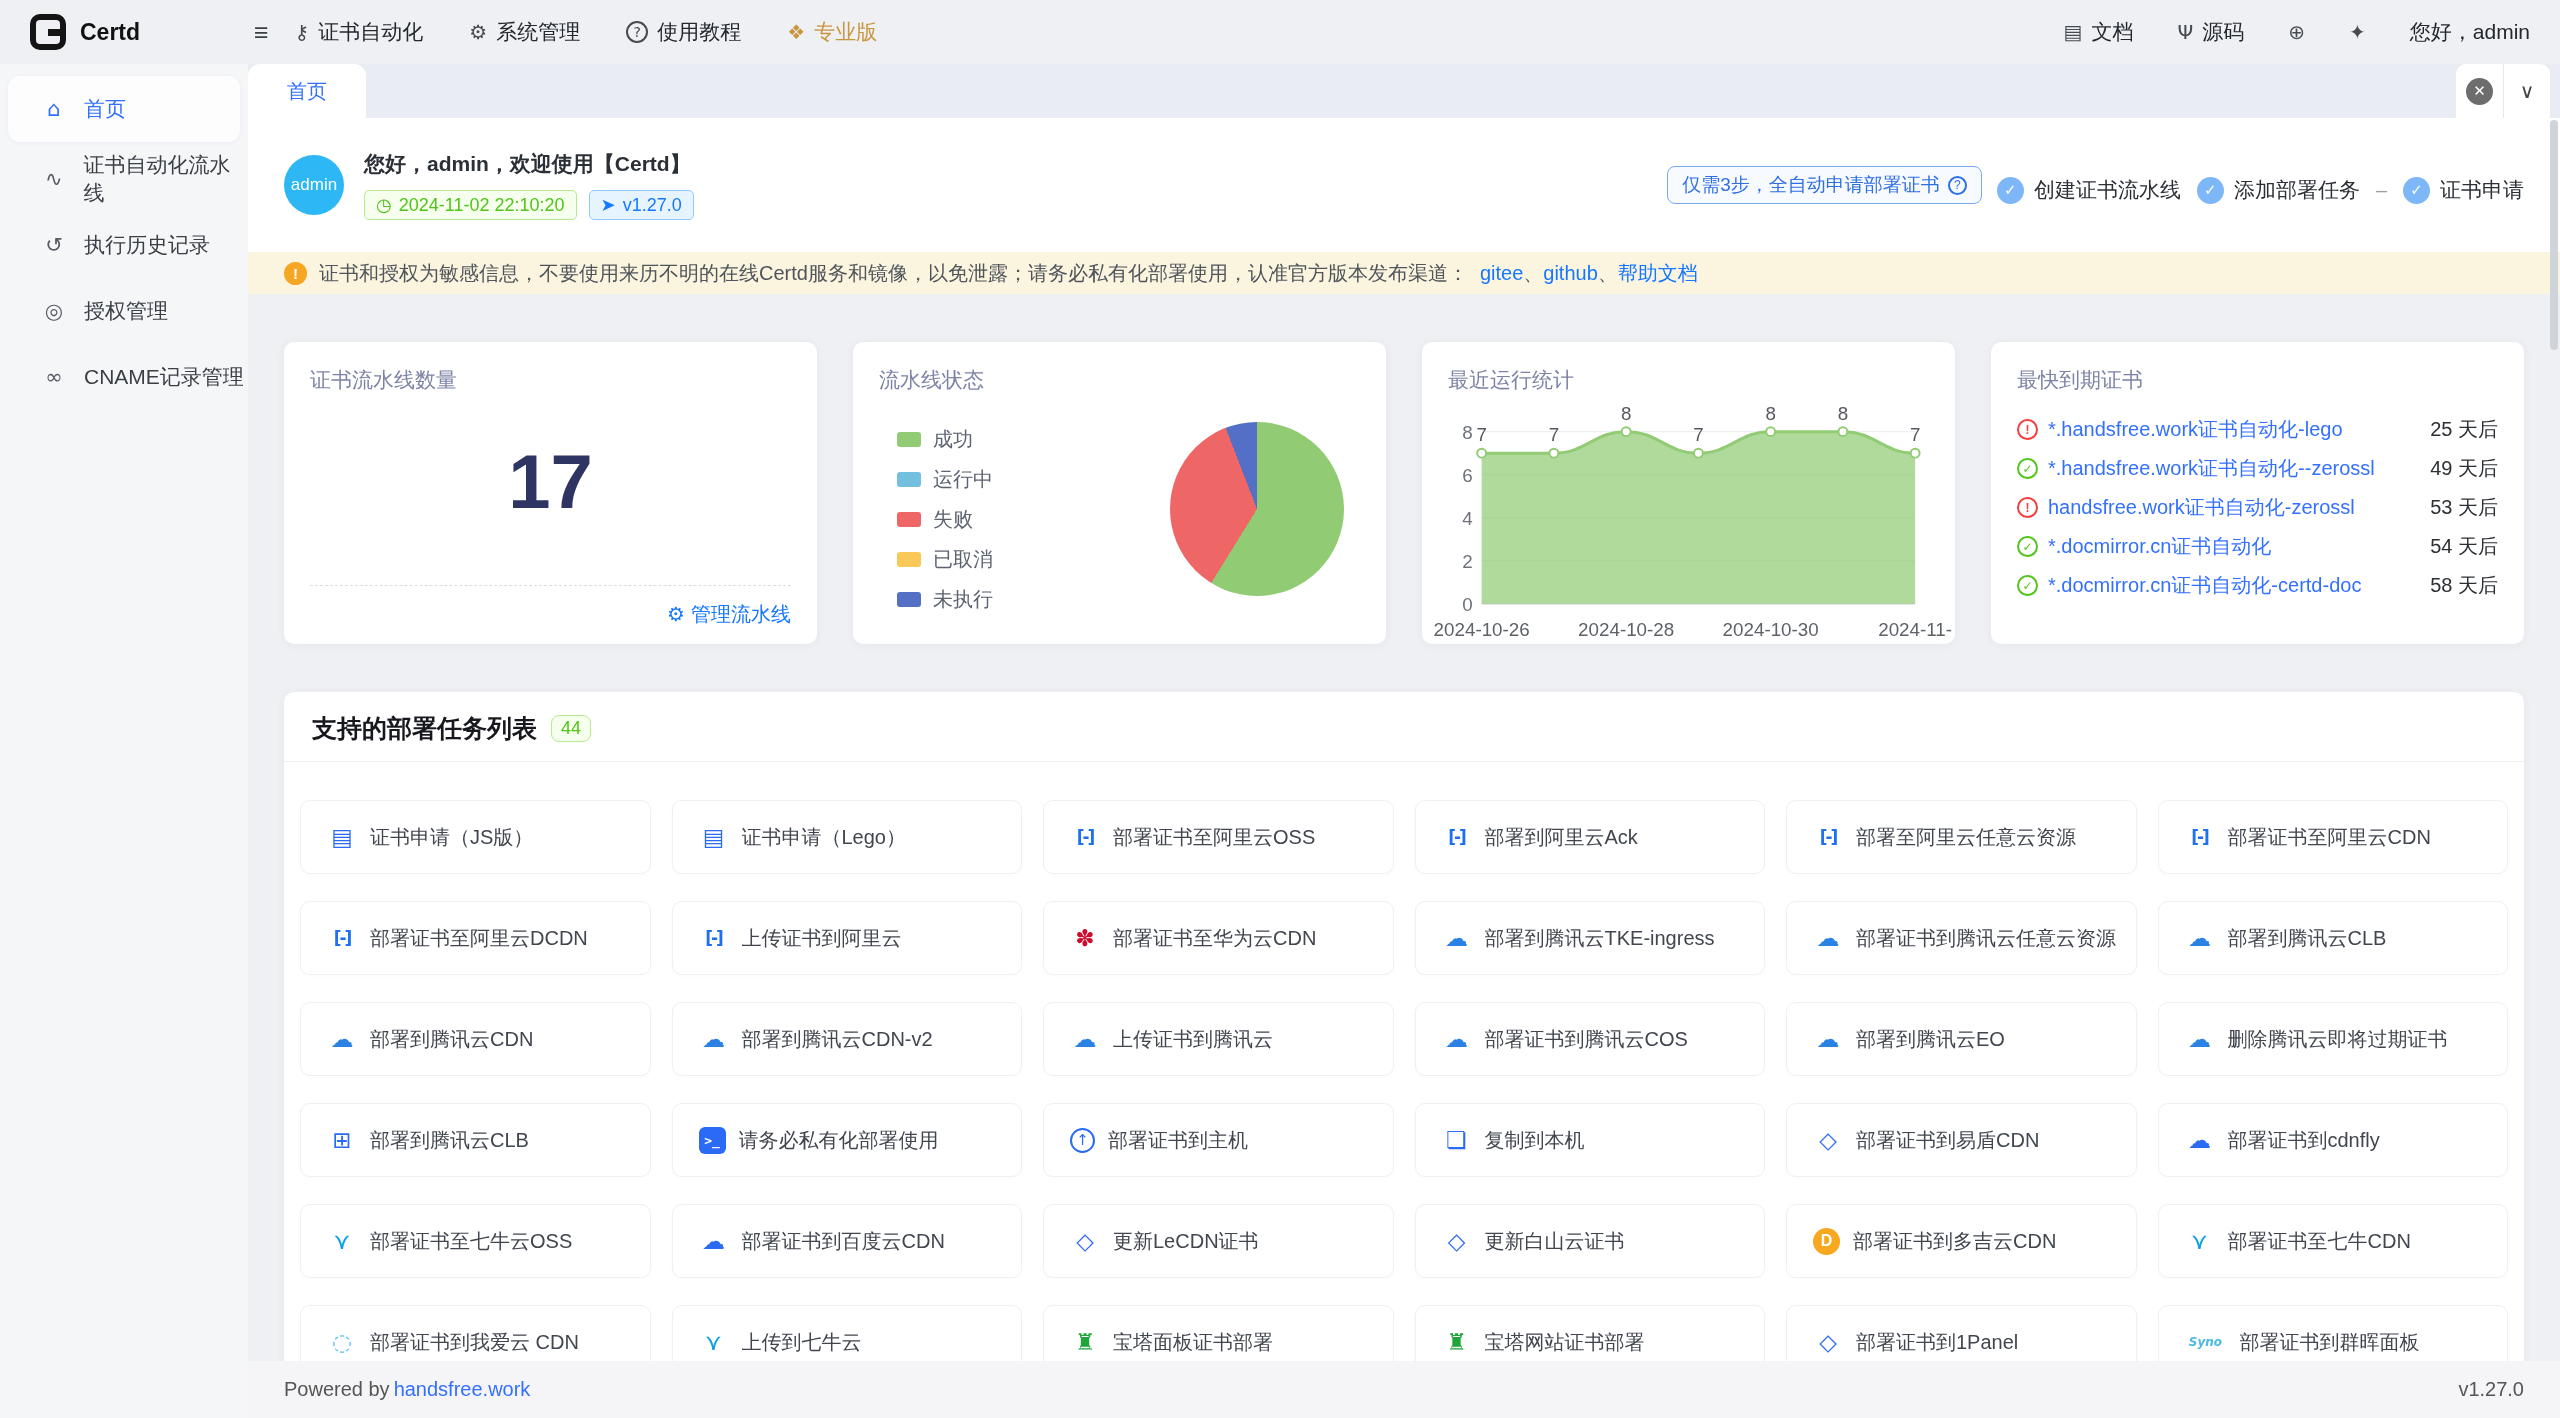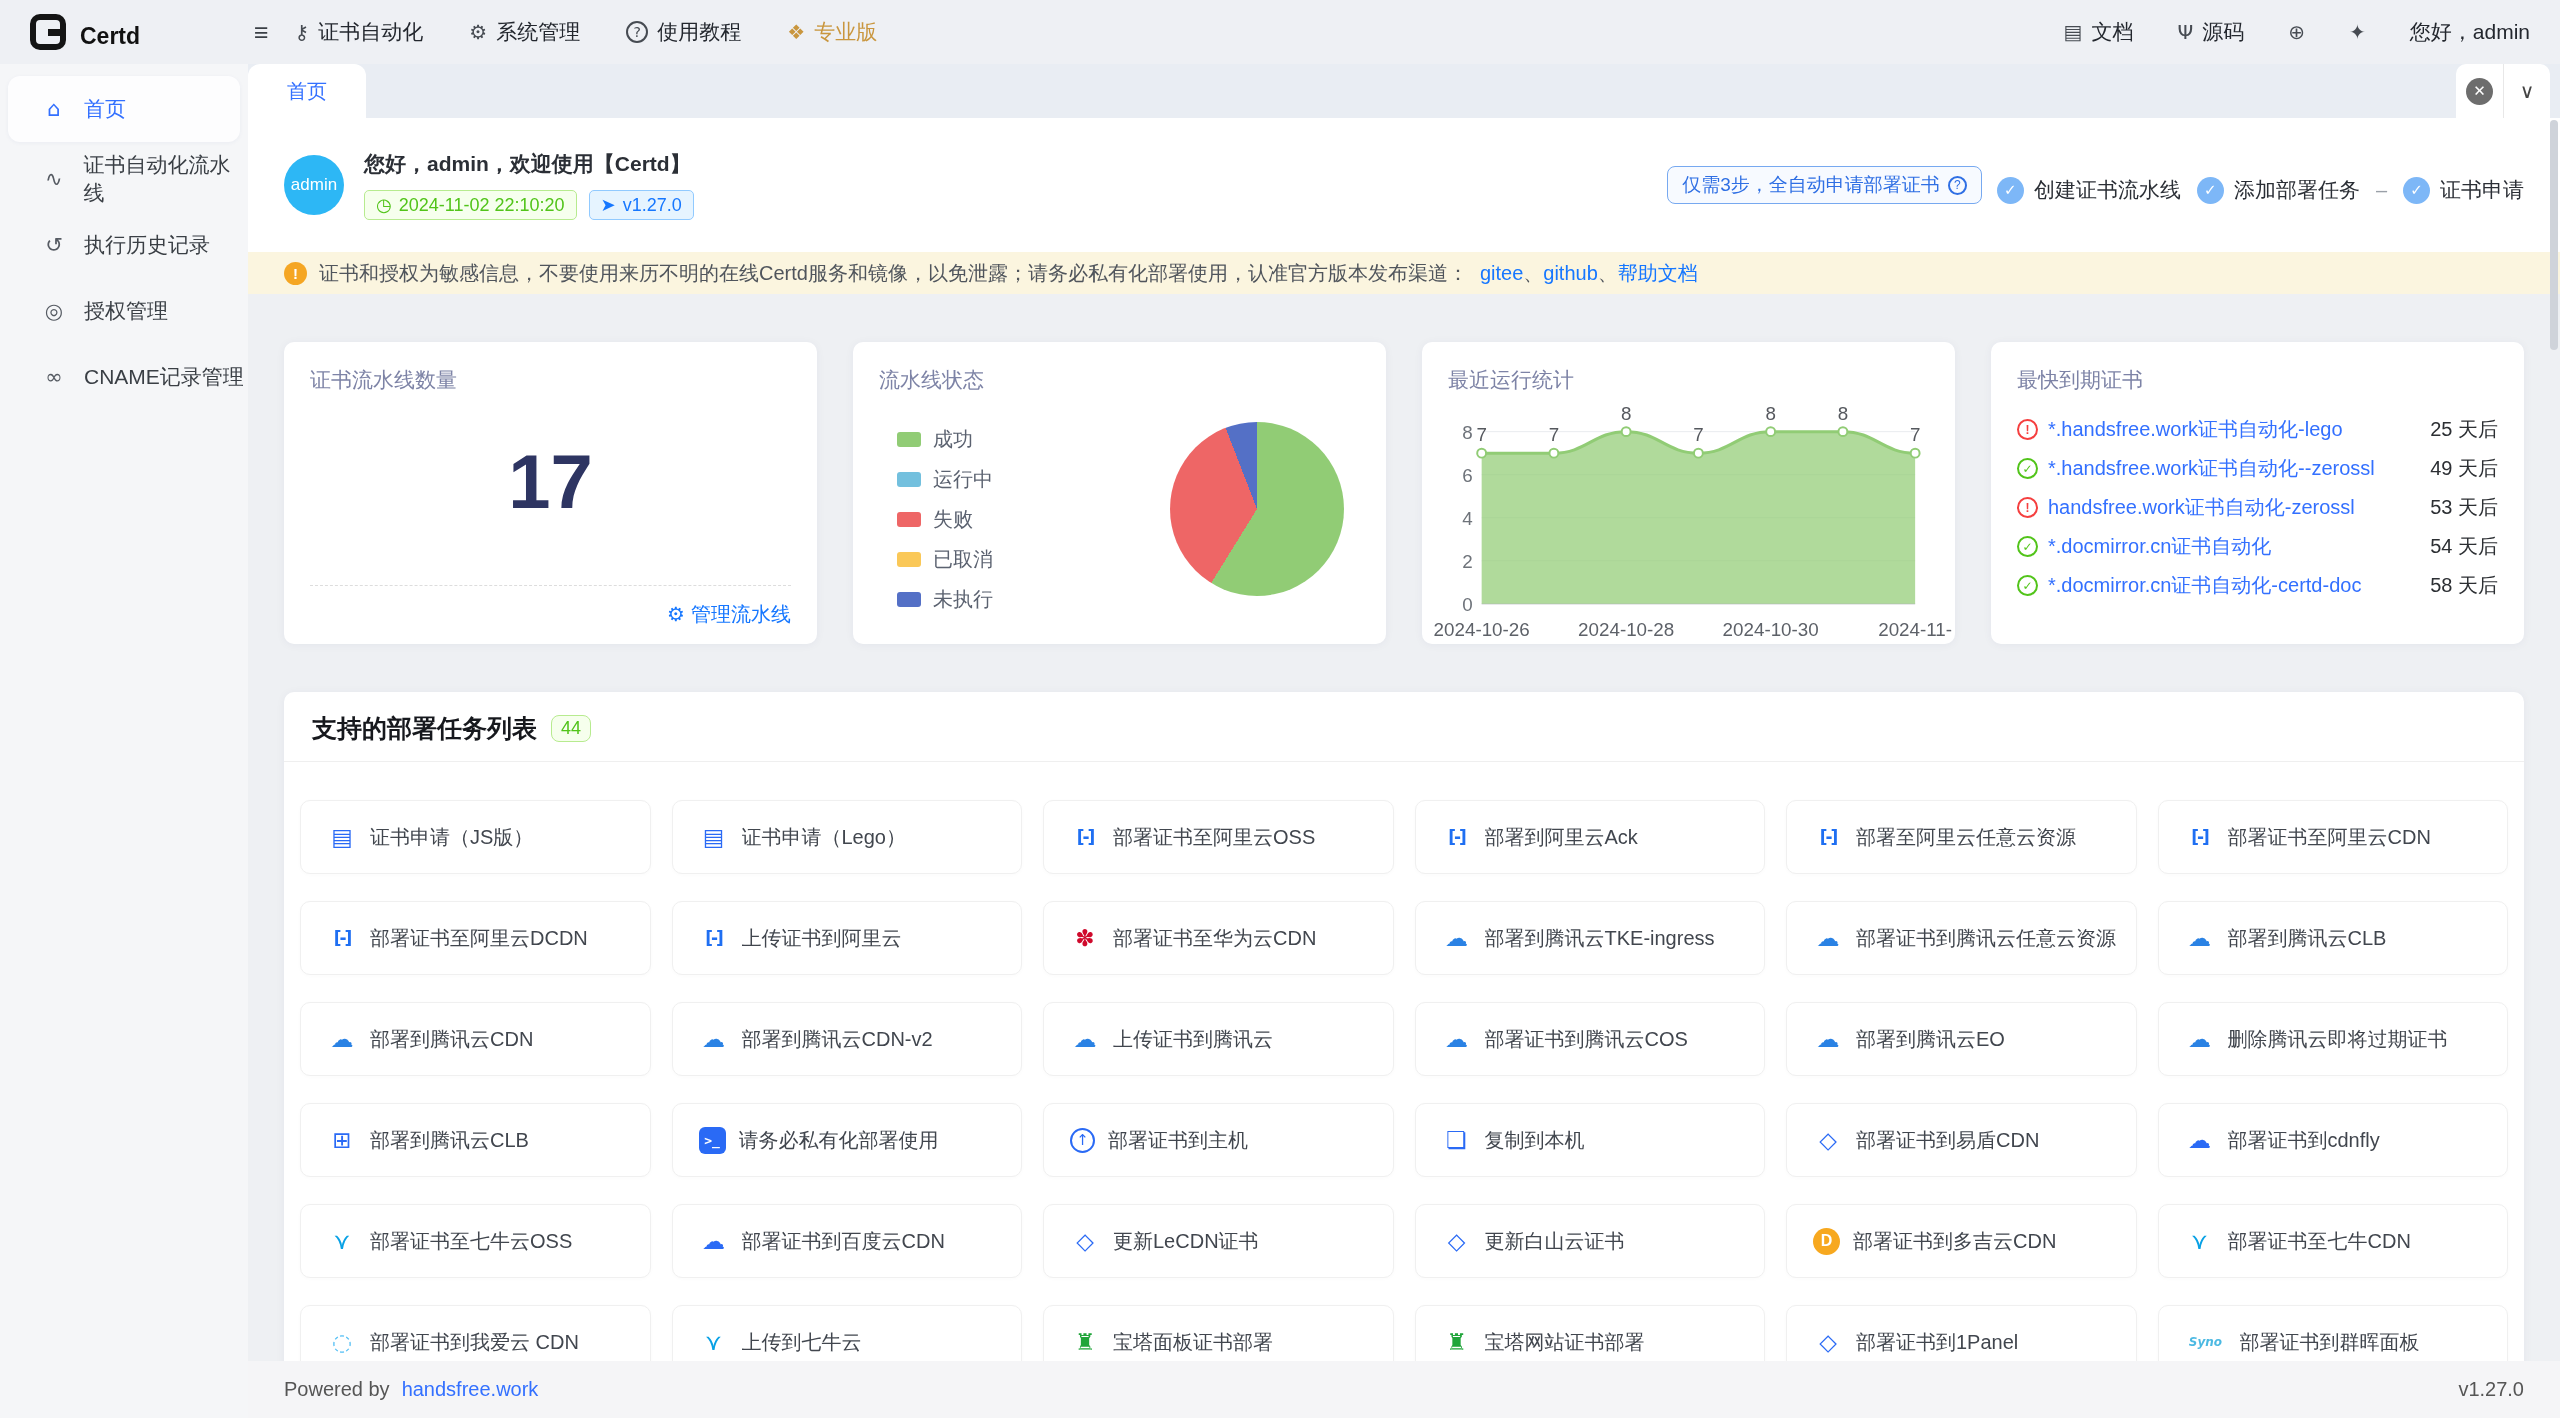--- a/index.html
+++ b/index.html
@@ -1,21 +1,21 @@
 <!DOCTYPE html>
 <html><head>
 <meta charset="utf-8">
 <style>
   *{box-sizing:border-box;margin:0;padding:0}
   html,body{width:2560px;height:1418px;overflow:hidden}
   body{font-family:"Liberation Sans","DejaVu Sans",sans-serif;color:#333;background:#eef0f3}
   .app{width:2560px;height:1418px;display:flex;flex-direction:column}
   
   .navbar{height:64px;background:#eef0f4;display:flex;align-items:center;padding:0 30px;flex:0 0 64px}
-  .logo{display:flex;align-items:flex-end;gap:14px;width:218px}
+  .logo{display:flex;align-items:center;gap:14px;width:218px}
   .logo-mark{width:36px;height:36px;border:6px solid #141414;border-radius:10px;position:relative}
   .logo-mark::after{content:"";position:absolute;right:-1px;top:9px;width:13px;height:7px;background:#141414}
   .logo-text{font-size:23px;font-weight:bold;color:#111}
   .collapse{font-size:25px;color:#3a3f45;margin:0 26px 0 6px;cursor:pointer}
   .nav-menu{display:flex;align-items:center;gap:46px}
   .nav-item{display:flex;align-items:center;gap:9px;font-size:21px;color:#23272e;cursor:pointer}
   .nav-item .nico{font-size:20px;color:#464b52;font-family:"DejaVu Sans",sans-serif}
   .nico.ring{width:22px;height:22px;border:2px solid #464b52;border-radius:50%;font-size:14px;display:inline-flex;align-items:center;justify-content:center}
   .nav-right{margin-left:auto;display:flex;align-items:center;gap:44px}
   .greeting{font-size:21px;color:#23272e}
@@ -89,21 +89,21 @@
   .task-card{height:74px;border:1px solid #f0f0f0;border-radius:10px;background:#fff;box-shadow:0 1px 4px rgba(0,0,0,.02);display:flex;align-items:center;gap:13px;padding-left:26px;cursor:pointer}
   .task-label{font-size:20px;color:#41464e;white-space:nowrap;overflow:hidden;text-overflow:ellipsis;padding-right:8px}
   .ticon{width:30px;text-align:center;font-size:23px;flex:0 0 30px;font-family:"DejaVu Sans",sans-serif}
   .ticon.bold{font-weight:bold;font-size:17px;letter-spacing:-2px}
   .ticon.bg{width:27px;height:27px;flex:0 0 27px;border-radius:6px;font-size:13px;font-weight:bold;display:flex;align-items:center;justify-content:center;font-family:"DejaVu Sans Mono",monospace}
   .ticon.round{border-radius:50%;font-family:"Liberation Sans",sans-serif;font-size:16px}
   .ticon.ringed{width:25px;height:25px;flex:0 0 25px;border:2px solid;border-radius:50%;font-size:15px;display:flex;align-items:center;justify-content:center}
   .ticon.small{font-size:12px;font-weight:bold;font-style:italic;width:42px;flex:0 0 42px}
   
   .footerbar{position:absolute;left:0;right:0;bottom:0;height:57px;background:#f5f5f7;display:flex;align-items:center;justify-content:space-between;padding:0 36px;font-size:20px;color:#555;z-index:5}
-  .footer-link{color:#3370ff;cursor:pointer;margin-left:12px}
+  .footer-link{color:#3370ff;cursor:pointer;margin-left:4px}
 </style>
 </head>
 <body>
 
 <div class="app">
 
   <div class="navbar">
     <div class="logo">
       <div class="logo-mark"></div>
       <span class="logo-text">Certd</span>

